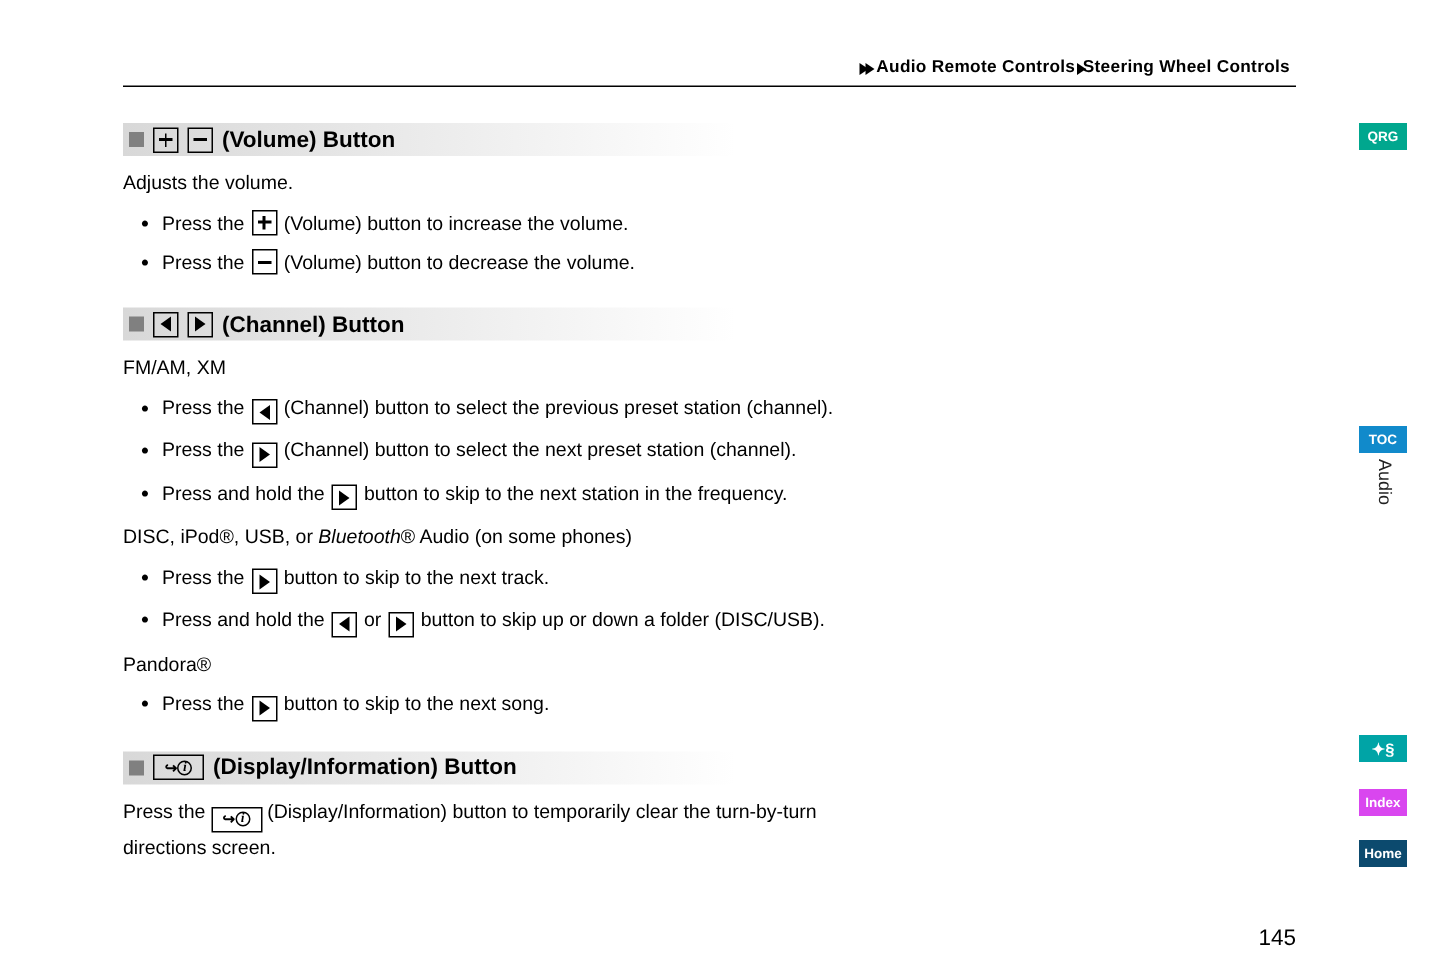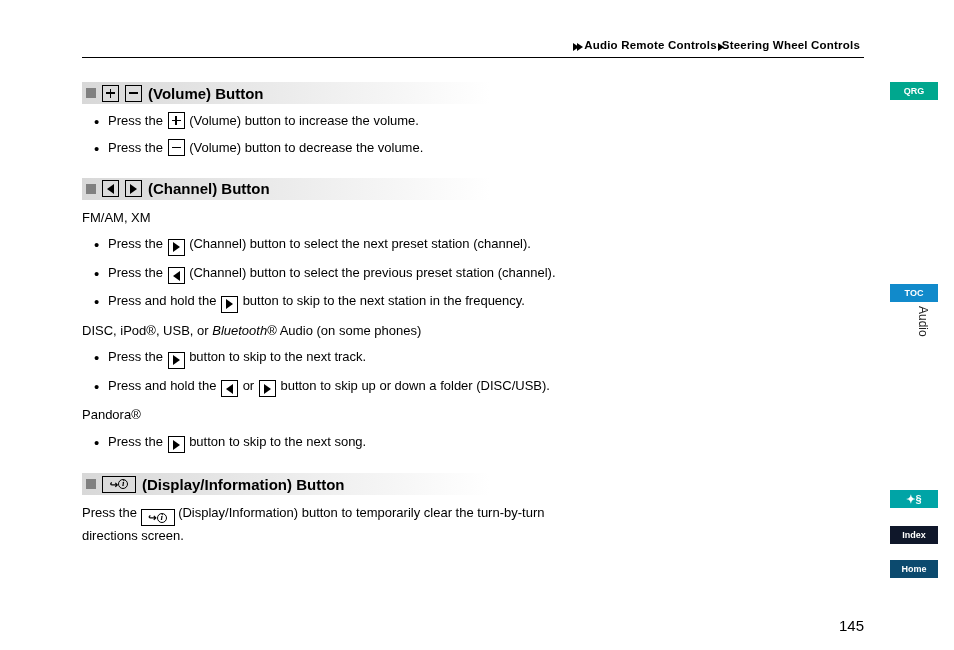--- a/index.html
+++ b/index.html
@@ -23,26 +23,26 @@
 ul.bul { list-style: none; padding-left: 16px; max-width: 498px; }
 ul.bul li { position: relative; padding-left: 10px; margin: 8px 0; line-height: 1.45; font-size: 13px; }
 ul.bul li::before { content: "•"; position: absolute; left: -4px; top: -1px; font-size: 15px; }
 .gap { height: 12px; }
 .display-icon { width: 34px; height: 17px; border: 1.5px solid #000; flex-shrink: 0; display: inline-flex; align-items: center; justify-content: center; gap: 1px; }
 .display-icon.inline { display: inline-flex; vertical-align: -4px; }
 .di-back { font-size: 10px; font-weight: bold; letter-spacing: -1px; }
 .di-info { width: 10px; height: 10px; border: 1.5px solid #000; border-radius: 50%; display: inline-flex; align-items: center; justify-content: center; }
 .di-info::after { content: "i"; font-size: 9px; font-weight: bold; font-style: italic; font-family: Georgia, serif; line-height: 1; margin-top: -1px; }
 .side-tabs { position: absolute; right: 16px; top: 0; height: 650px; width: 40px; }
-.tab { position: absolute; right: 0; width: 48px; color: #fff; font-size: 9px; font-weight: bold; text-align: left; display: flex; align-items: center; justify-content: center; }
+.tab { position: absolute; right: 0; width: 32px; color: #fff; font-size: 9px; font-weight: bold; text-align: left; display: flex; align-items: center; justify-content: center; }
 .tab.qrg { top: 82px; height: 18px; background: #00a78e; }
 .tab.toc { top: 284px; height: 18px; background: #118acb; }
 .tab-audio { position: absolute; right: 8px; top: 306px; writing-mode: vertical-rl; font-size: 12px; color: #222; }
 .tab.help { top: 490px; height: 18px; background: #00a4a6; font-size: 11px; }
-.tab.index { top: 526px; height: 18px; background: #0f172a; }
+.tab.index { top: 526px; height: 18px; background: #d946ef; }
 .tab.home { top: 560px; height: 18px; background: #0c4a6e; }
 .pagenum { position: absolute; right: 90px; bottom: 16px; font-size: 15px; font-weight: normal; }
 .italic { font-style: italic; }
 .crumb-tri { width: 0; height: 0; border-left: 6px solid #000; border-top: 4px solid transparent; border-bottom: 4px solid transparent; display: inline-block; margin-right: -2px; }
 </style>
 </head>
 <body>
 
 <div class="page">
   <div class="breadcrumb">
@@ -50,45 +50,46 @@
     <span>Audio Remote Controls</span><span class="crumb-icon" style="margin-left:1px"><span class="crumb-tri"></span></span><span>Steering Wheel Controls</span>
   </div>
   <hr class="hr">
 
   <div class="section-bar">
     <span class="sq"></span>
     <span class="ibox plus"></span>
     <span class="ibox minus"></span>
     <span class="section-title">(Volume) Button</span>
   </div>
+  <p class="body-p">Adjusts the volume.</p>
   <ul class="bul">
     <li><span>Press the </span><span class="ibox inline plus"></span><span> (Volume) button to increase the volume.</span></li>
     <li><span>Press the </span><span class="ibox inline minus"></span><span> (Volume) button to decrease the volume.</span></li>
   </ul>
 
   <div class="gap"></div>
 
   <div class="section-bar">
     <span class="sq"></span>
     <span class="ibox">
         <span class="tri-l"></span>
       </span>
     <span class="ibox">
         <span class="tri-r"></span>
       </span>
     <span class="section-title">(Channel) Button</span>
   </div>
   <p class="body-p">FM/AM, XM</p>
   <ul class="bul">
     <li><span>Press the </span><span class="ibox inline">
+          <span class="tri-l"></span>
+        </span><span> (Channel) button to select the previous preset station (channel).</span></li>
+    <li><span>Press the </span><span class="ibox inline">
           <span class="tri-r"></span>
         </span><span> (Channel) button to select the next preset station (channel).</span></li>
-    <li><span>Press the </span><span class="ibox inline">
-          <span class="tri-l"></span>
-        </span><span> (Channel) button to select the previous preset station (channel).</span></li>
     <li><span>Press and hold the </span><span class="ibox inline">
           <span class="tri-r"></span>
         </span><span> button to skip to the next station in the frequency.</span></li>
   </ul>
   <p class="body-p" style="margin-top:8px"><span>DISC, iPod®, USB, or </span><span class="italic">Bluetooth</span><span>® Audio (on some phones)</span></p>
   <ul class="bul">
     <li><span>Press the </span><span class="ibox inline">
           <span class="tri-r"></span>
         </span><span> button to skip to the next track.</span></li>
     <li><span>Press and hold the </span><span class="ibox inline">

